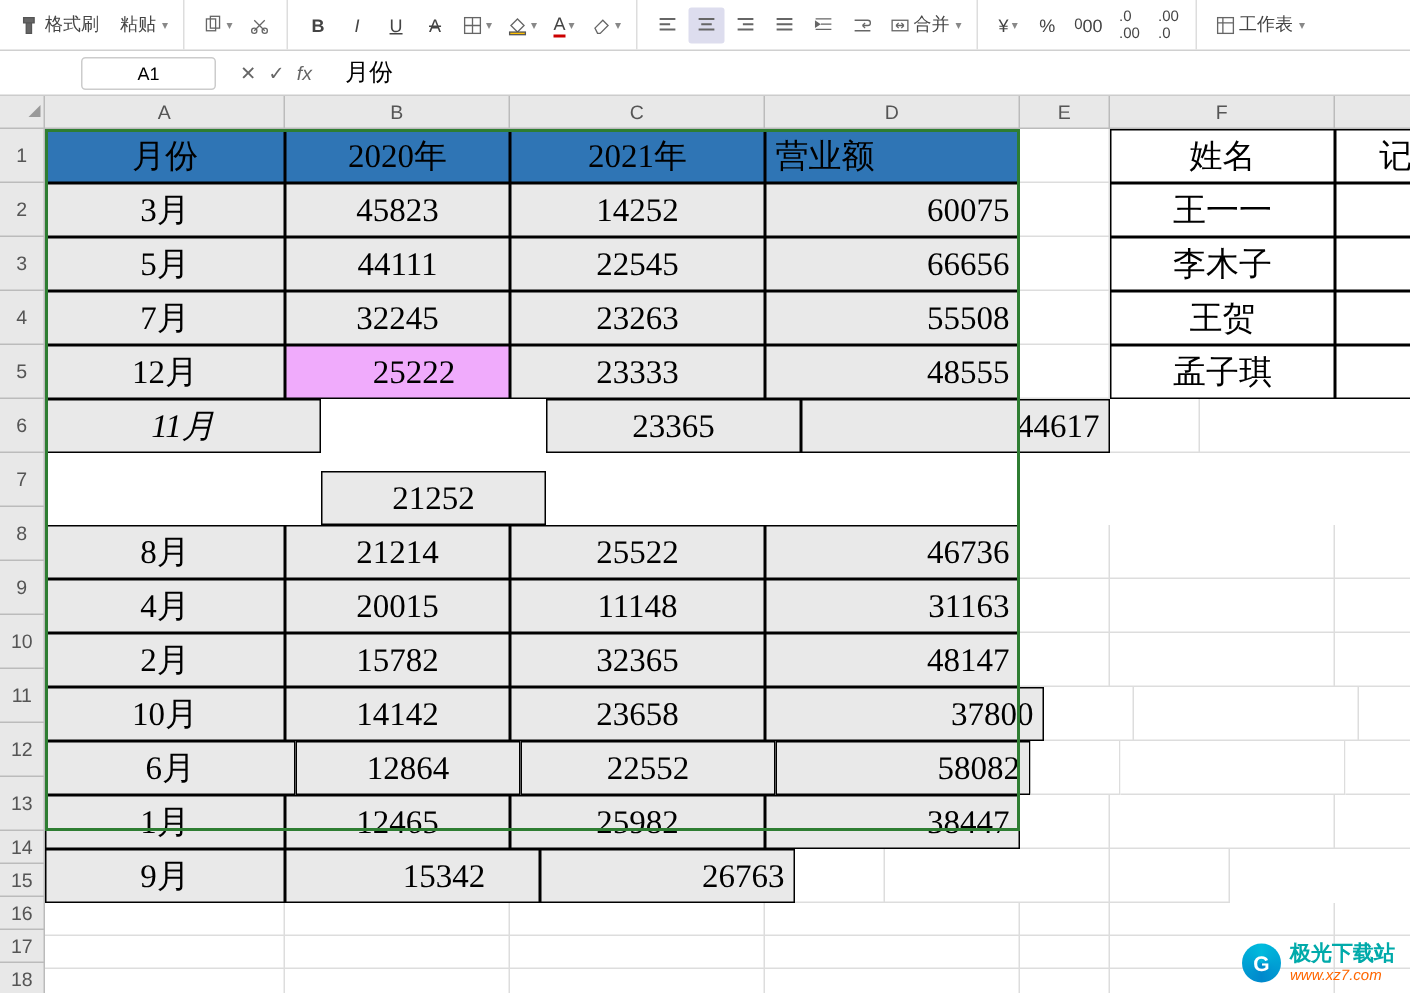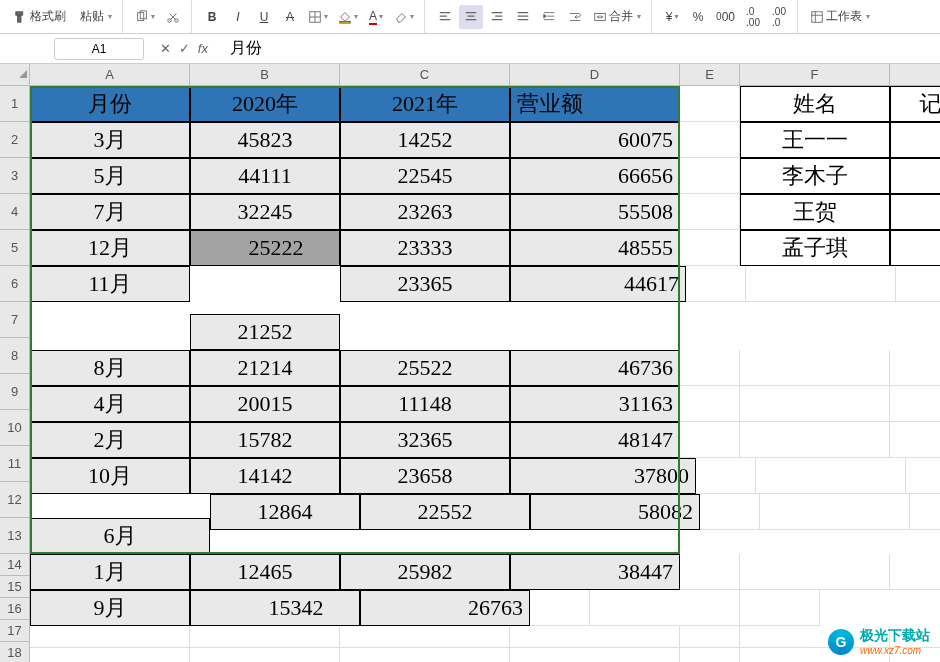--- a/index.html
+++ b/index.html
@@ -368,32 +368,32 @@
         <div class="cell center" style="width: 160px; background: rgb(233, 233, 233); border: 1px solid rgb(0, 0, 0);">7月</div>
         <div class="cell center" style="width: 150px; background: rgb(233, 233, 233); border: 1px solid rgb(0, 0, 0);">32245</div>
         <div class="cell center" style="width: 170px; background: rgb(233, 233, 233); border: 1px solid rgb(0, 0, 0);">23263</div>
         <div class="cell right" style="width: 170px; background: rgb(233, 233, 233); border: 1px solid rgb(0, 0, 0);">55508</div>
         <div class="cell" style="width: 60px;"></div>
         <div class="cell center" style="width: 150px; border: 1px solid rgb(0, 0, 0);">王贺</div>
         <div class="cell center" style="width: 80px; border-top: 1px solid rgb(0, 0, 0); border-right: none; border-bottom: 1px solid rgb(0, 0, 0); border-left: 1px solid rgb(0, 0, 0); border-image: initial;"></div>
       </div>
       <div class="row">
         <div class="cell center" style="width: 160px; background: rgb(233, 233, 233); border: 1px solid rgb(0, 0, 0);">12月</div>
-        <div class="cell center" style="width: 150px; background: #a3a3a3; border: 1px solid rgb(0, 0, 0); padding-left: 28px;">25222</div>
+        <div class="cell center" style="width: 150px; background: #f0abfc; border: 1px solid rgb(0, 0, 0); padding-left: 28px;">25222</div>
         <div class="cell center" style="width: 170px; background: rgb(233, 233, 233); border: 1px solid rgb(0, 0, 0);">23333</div>
         <div class="cell right" style="width: 170px; background: rgb(233, 233, 233); border: 1px solid rgb(0, 0, 0);">48555</div>
         <div class="cell" style="width: 60px;"></div>
         <div class="cell center" style="width: 150px; border: 1px solid rgb(0, 0, 0);">孟子琪</div>
         <div class="cell center" style="width: 80px; border-top: 1px solid rgb(0, 0, 0); border-right: none; border-bottom: 1px solid rgb(0, 0, 0); border-left: 1px solid rgb(0, 0, 0); border-image: initial;"></div>
       </div>
       <div class="row">
-        <div class="cell center" style="width: 160px; background: rgb(233, 233, 233); border: 1px solid rgb(0, 0, 0);">11月</div>
+        <div class="cell center" style="width: 184px; background: rgb(233, 233, 233); border: 1px solid rgb(0, 0, 0); font-style: italic;">11月</div>
         <div class="cell center" style="width: 150px; background: rgb(233, 233, 233); border: 1px solid rgb(0, 0, 0); margin-top: 48px;">21252</div>
         <div class="cell center" style="width: 170px; background: rgb(233, 233, 233); border: 1px solid rgb(0, 0, 0);">23365</div>
-        <div class="cell right" style="width: 176px; background: rgb(233, 233, 233); border: 1px solid rgb(0, 0, 0);">44617</div>
+        <div class="cell right" style="width: 206px; background: rgb(233, 233, 233); border: 1px solid rgb(0, 0, 0);">44617</div>
         <div class="cell" style="width: 60px;"></div>
         <div class="cell" style="width: 150px;"></div>
         <div class="cell" style="width: 80px;"></div>
       </div>
       <div class="row">
         <div class="cell center" style="width: 160px; background: rgb(233, 233, 233); border: 1px solid rgb(0, 0, 0);">8月</div>
         <div class="cell center" style="width: 150px; background: rgb(233, 233, 233); border: 1px solid rgb(0, 0, 0);">21214</div>
         <div class="cell center" style="width: 170px; background: rgb(233, 233, 233); border: 1px solid rgb(0, 0, 0);">25522</div>
         <div class="cell right" style="width: 170px; background: rgb(233, 233, 233); border: 1px solid rgb(0, 0, 0);">46736</div>
         <div class="cell" style="width: 60px;"></div>
@@ -421,21 +421,21 @@
       <div class="row">
         <div class="cell center" style="width: 160px; background: rgb(233, 233, 233); border: 1px solid rgb(0, 0, 0);">10月</div>
         <div class="cell center" style="width: 150px; background: rgb(233, 233, 233); border: 1px solid rgb(0, 0, 0);">14142</div>
         <div class="cell center" style="width: 170px; background: rgb(233, 233, 233); border: 1px solid rgb(0, 0, 0);">23658</div>
         <div class="cell right" style="width: 186px; background: rgb(233, 233, 233); border: 1px solid rgb(0, 0, 0);">37800</div>
         <div class="cell" style="width: 60px;"></div>
         <div class="cell" style="width: 150px;"></div>
         <div class="cell" style="width: 80px;"></div>
       </div>
       <div class="row">
-        <div class="cell center" style="width: 180px; background: rgb(233, 233, 233); border: 1px solid rgb(0, 0, 0); margin-top: 24px;">6月</div>
+        <div class="cell center" style="width: 167px; background: rgb(233, 233, 233); border: 1px solid rgb(0, 0, 0);">6月</div>
         <div class="cell center" style="width: 150px; background: rgb(233, 233, 233); border: 1px solid rgb(0, 0, 0);">12864</div>
         <div class="cell center" style="width: 170px; background: rgb(233, 233, 233); border: 1px solid rgb(0, 0, 0);">22552</div>
         <div class="cell right" style="width: 170px; background: rgb(233, 233, 233); border: 1px solid rgb(0, 0, 0);">58082</div>
         <div class="cell" style="width: 60px;"></div>
         <div class="cell" style="width: 150px;"></div>
         <div class="cell" style="width: 80px;"></div>
       </div>
       <div class="row">
         <div class="cell center" style="width: 160px; background: rgb(233, 233, 233); border: 1px solid rgb(0, 0, 0);">1月</div>
         <div class="cell center" style="width: 150px; background: rgb(233, 233, 233); border: 1px solid rgb(0, 0, 0);">12465</div>

